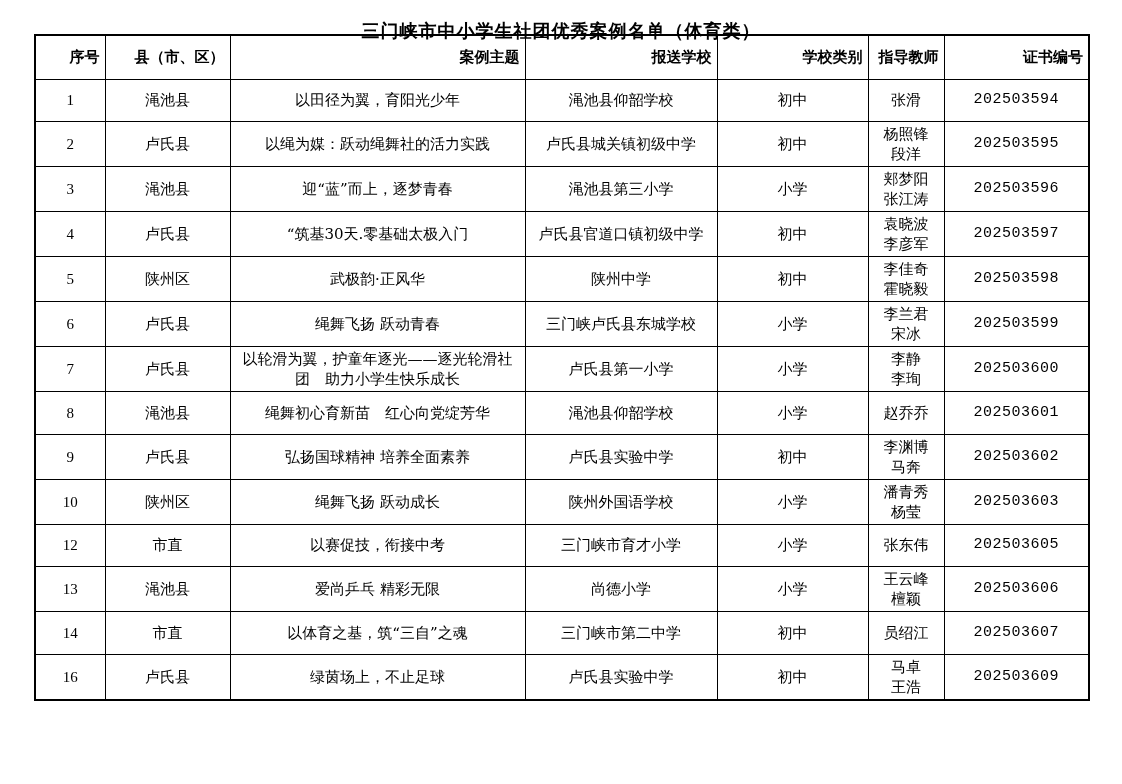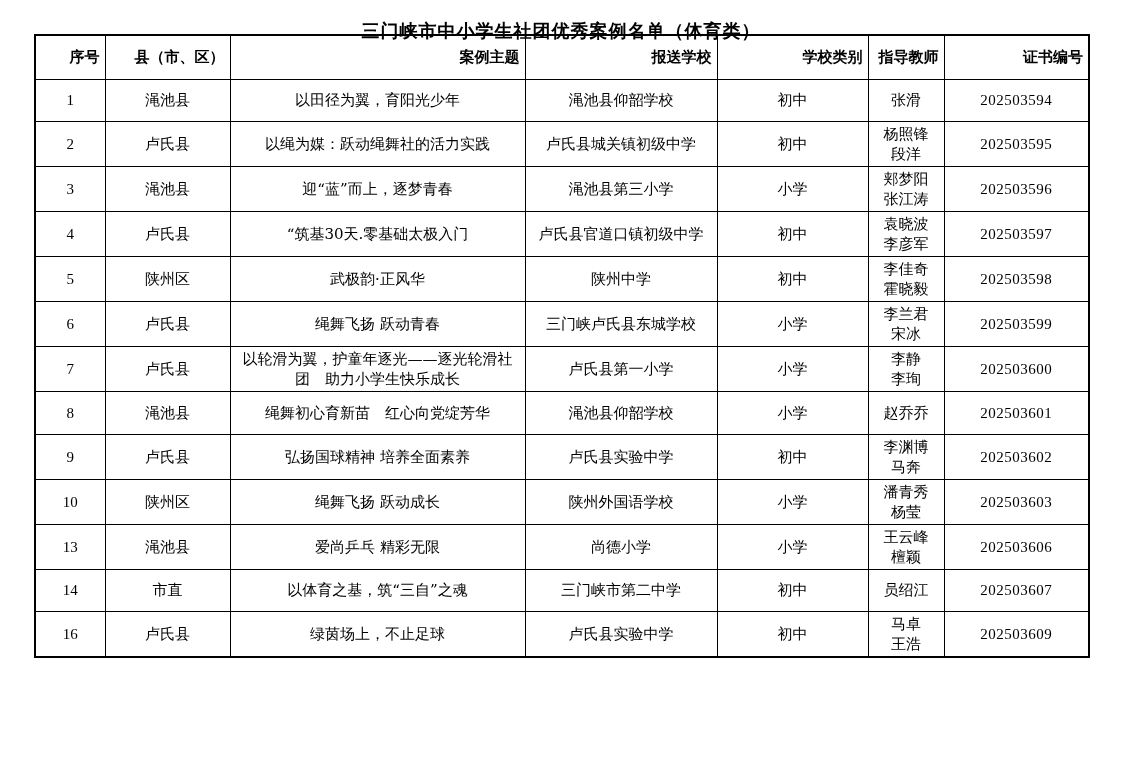--- a/index.html
+++ b/index.html
@@ -43,21 +43,21 @@
   }
   .case-table thead tr { height: 44px; }
   .case-table tbody tr { height: 42.6px; }
   .case-table th {
     font-weight: bold;
     font-size: 15px;
     text-align: right;
   }
   .cell-seq { font-family: "Liberation Serif", serif; font-size: 15px; }
   .cell-teachers { white-space: pre-line; line-height: 19px; font-family: Liberation Serif, serif; }
-  .cell-cert { font-family: Liberation Serif, serif; font-size: 16px; letter-spacing: 0.5px; }
+  .cell-cert { font-family: Liberation Mono, monospace; font-size: 16px; letter-spacing: 0.5px; }
   .cell-topic { line-height: 20px; }
 </style>
 </head>
 <body>
 
 <div class="page-title">三门峡市中小学生社团优秀案例名单（体育类）</div>
 
 <table class="case-table">
   <colgroup>
     <col style="width:70px">
@@ -172,20 +172,29 @@
         <td class="cell-seq">10</td>
         <td class="cell-county">陕州区</td>
         <td class="cell-topic">绳舞飞扬 跃动成长</td>
         <td class="cell-school">陕州外国语学校</td>
         <td class="cell-category">小学</td>
         <td class="cell-teachers">潘青秀
 杨莹</td>
         <td class="cell-cert">202503603</td>
       </tr>
       <tr>
+        <td class="cell-seq">12</td>
+        <td class="cell-county">市直</td>
+        <td class="cell-topic">以赛促技，衔接中考</td>
+        <td class="cell-school">三门峡市育才小学</td>
+        <td class="cell-category">小学</td>
+        <td class="cell-teachers">张东伟</td>
+        <td class="cell-cert">202503605</td>
+      </tr>
+      <tr>
         <td class="cell-seq">13</td>
         <td class="cell-county">渑池县</td>
         <td class="cell-topic">爱尚乒乓 精彩无限</td>
         <td class="cell-school">尚德小学</td>
         <td class="cell-category">小学</td>
         <td class="cell-teachers">王云峰
 檀颖</td>
         <td class="cell-cert">202503606</td>
       </tr>
       <tr>

